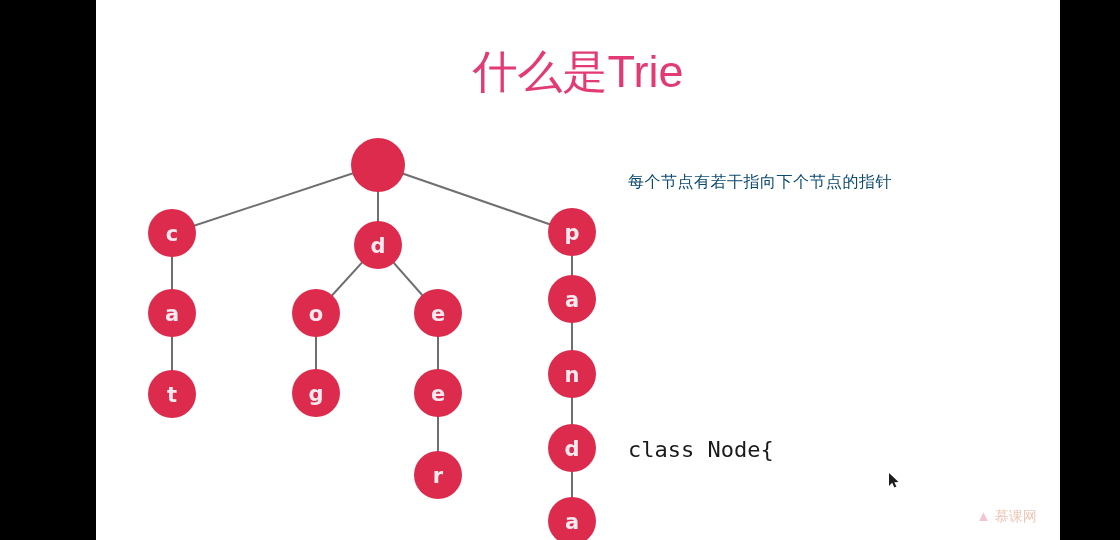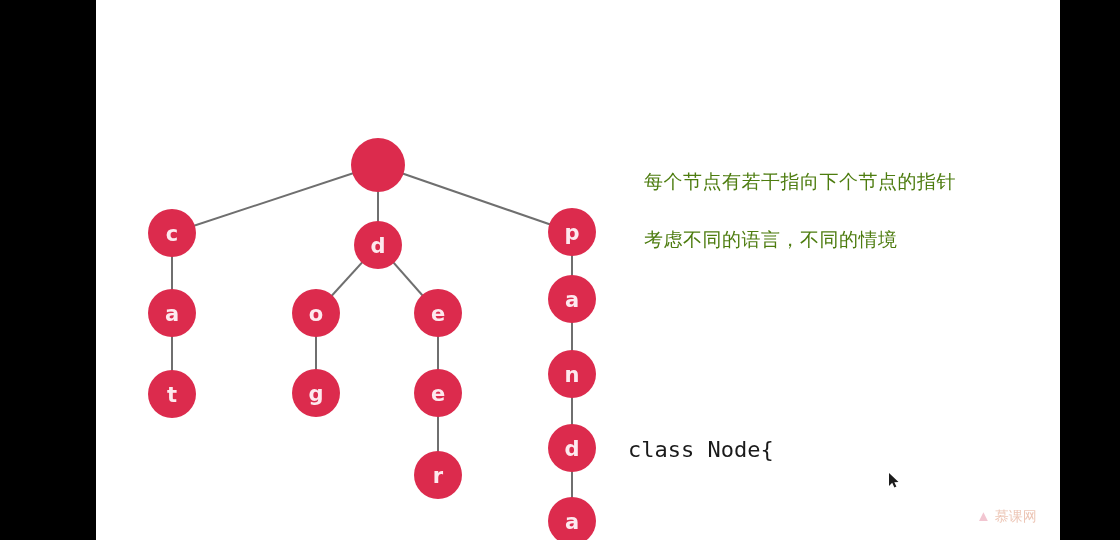--- a/index.html
+++ b/index.html
@@ -77,26 +77,25 @@
     font-size: 21px;
     font-weight: 700;
     text-anchor: middle;
     dominant-baseline: central;
   }
 
   
   .bullet-line {
     position: absolute;
     left: 532px;
-    font-size: 19px;
+    font-size: 16px;
     line-height: 28px;
-    color: #4d7c0f;
+    color: #0c4a6e;
     white-space: nowrap;
     letter-spacing: 0.5px;
-    margin-left: 16px;
   }
   #bullet-0 { top: 168px; }
   #bullet-1 { top: 226px; }
 
   
   #code-block {
     position: absolute;
     left: 532px;
     top: 340px;
     font-family: "DejaVu Sans Mono", "Liberation Mono", monospace;
@@ -141,20 +140,21 @@
 </head>
 <body>
 
 <div id="slide-frame">
 
   <div class="letterbox letterbox-left"></div>
   <div class="letterbox letterbox-right"></div>
 
   <div id="slide-canvas">
 
+    <div id="slide-title">什么是Trie</div>
 
     <svg id="trie-tree" viewBox="0 0 600 540">
       <g id="tree-edges">
           <line x1="282" y1="165" x2="76" y2="233" class="tree-edge" stroke="#6f6f6f"></line>
           <line x1="76" y1="233" x2="76" y2="313" class="tree-edge" stroke="#6f6f6f"></line>
           <line x1="76" y1="313" x2="76" y2="394" class="tree-edge" stroke="#6f6f6f"></line>
           <line x1="282" y1="165" x2="282" y2="245" class="tree-edge" stroke="#6f6f6f"></line>
           <line x1="282" y1="245" x2="220" y2="313" class="tree-edge" stroke="#6f6f6f"></line>
           <line x1="220" y1="313" x2="220" y2="393" class="tree-edge" stroke="#6f6f6f"></line>
           <line x1="282" y1="245" x2="342" y2="313" class="tree-edge" stroke="#6f6f6f"></line>
@@ -224,21 +224,20 @@
           </g>
           <g>
             <circle cx="476" cy="521" r="24" class="node-circle" fill="#dc2b4d"></circle>
             <text x="476" y="522" class="node-label" fill="#fde9ee">a</text>
           </g>
         </g>
     </svg>
 
     <div class="bullet-line" id="bullet-0">每个节点有若干指向下个节点的指针</div>
 
-    <div class="bullet-line" id="bullet-1">考虑不同的语言，不同的情境</div>
 
     <div id="code-block">
       <div class="code-line">class Node{</div>
       
       
       
     </div>
 
     <svg id="mouse-cursor" viewBox="0 0 12 18">
       <path d="M1 1 L1 14 L4.2 10.8 L6.4 15.6 L8.4 14.6 L6.3 10.2 L10.5 10 Z" fill="#1c1c1c"></path>

